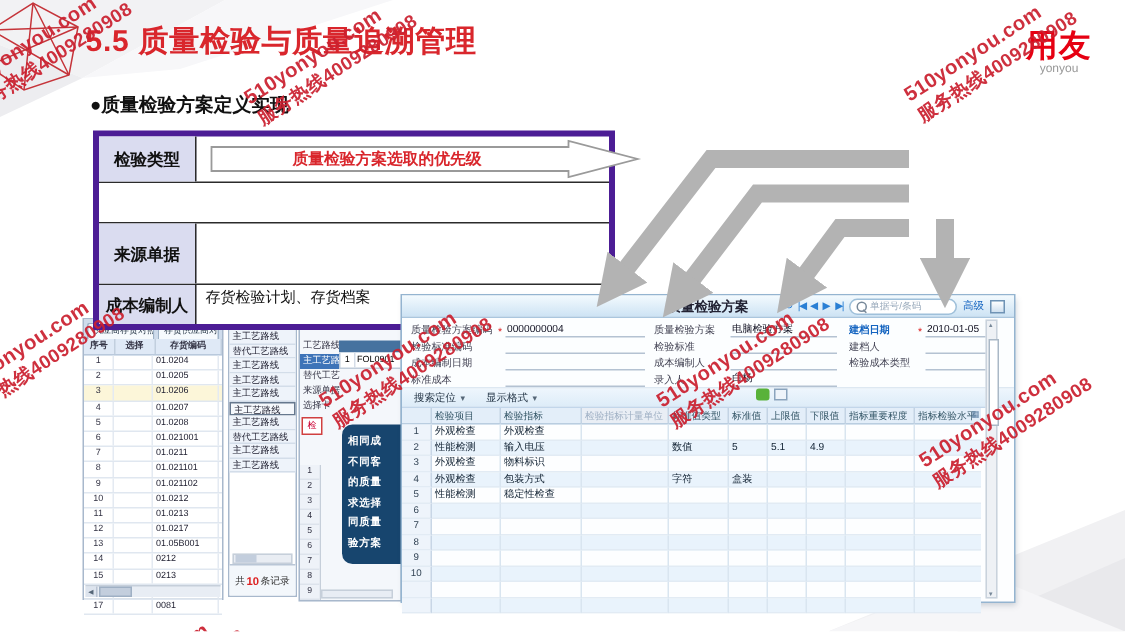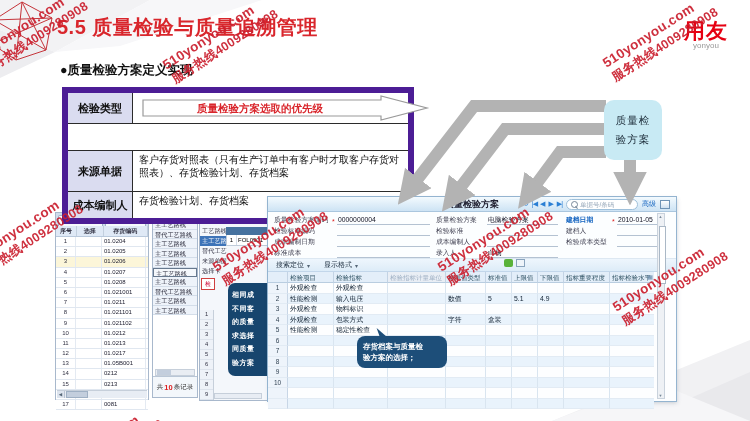--- a/index.html
+++ b/index.html
@@ -6,21 +6,21 @@
   .slide{position:relative;width:750px;height:421px;background:#fff;overflow:hidden;
          font-family:"Liberation Sans","DejaVu Sans",sans-serif;}
   svg.bglayer{position:absolute;left:0;top:0;z-index:0;pointer-events:none;}
   
   .title{position:absolute;left:57px;top:14px;font-size:20px;font-weight:bold;color:#d9262c;z-index:3;letter-spacing:.5px;}
   .logo{position:absolute;left:684px;top:20px;z-index:3;text-align:center;}
   .logo-main{font-size:21px;font-weight:800;color:#e60012;letter-spacing:1px;line-height:22px;}
   .logo-sub{font-size:8px;color:#999;text-align:center;line-height:8px;}
   .bullet-line{position:absolute;left:60px;top:62px;font-size:12.5px;color:#111;font-weight:700;z-index:3;}
   
-  .ptable{position:absolute;left:62px;top:87px;width:340px;border:6px solid #4c1d95;background:#fff;z-index:2;}
+  .ptable{position:absolute;left:62px;top:87px;width:340px;border:4px solid #4c1d95;background:#fff;z-index:2;}
   .prow{display:flex;border-top:1.5px solid #2b2b2b;}
   .prow:first-child{border-top:none;}
   .prow:nth-child(1){min-height:30px;}
   .prow:nth-child(2){min-height:26px;}
   .prow:nth-child(3){min-height:40px;}
   .prow:nth-child(4){min-height:26px;}
   .pcell-type{width:64px;flex:none;background:#dadcf0;display:flex;align-items:center;justify-content:center;
               font-size:11px;font-weight:bold;color:#111;border-right:1.5px solid #2b2b2b;}
   .pcell-desc{flex:1;padding:2px 6px;font-size:10px;color:#111;display:flex;align-items:flex-start;line-height:1.3;}
   .arrow-wrap{position:relative;width:290px;height:26px;margin-left:2px;}
@@ -184,44 +184,39 @@
         <div class="pcell-desc">
           <div class="arrow-wrap"><svg width="290" height="26" viewBox="0 0 290 26">
               <polygon points="2,5 240,5 240,1 286,13 240,25 240,21 2,21" fill="#ffffff" stroke="#9a9a9a" stroke-width="1.2"></polygon>
             </svg><span class="arrow-label">质量检验方案选取的优先级</span></div>
         </div>
       </div>
       <div class="prow">
       </div>
       <div class="prow">
         <div class="pcell-type">来源单据</div>
-        <div class="pcell-desc">客户存货对照表（只有生产订单中有客户时才取客户存货对照表）、存货检验计划、存货档案</div>
       </div>
       <div class="prow">
         <div class="pcell-type">成本编制人</div>
         <div class="pcell-desc">存货检验计划、存货档案</div>
       </div>
     </div>
 
   <svg class="decor" width="750" height="421">
     <defs>
       <marker id="ah" viewBox="0 0 10 10" refX="6" refY="5" markerWidth="2.8" markerHeight="2.8" orient="auto">
         <path d="M0 0 L10 5 L0 10 z" fill="#b3b3b3"></path>
       </marker>
     </defs>
     <path class="band" d="M606 106 H474 L406 194" marker-end="url(#ah)"></path>
     <path class="band" d="M606 129 H505 L450 201" marker-end="url(#ah)"></path>
     <path class="band" d="M606 152 H560 L526 198" marker-end="url(#ah)"></path>
     <path class="band" d="M630 146 V192" marker-end="url(#ah)"></path>
   </svg>
 
-  <div class="plan">
-    <div>质量检</div>
-    <div>验方案</div>
-  </div>
 
   <div class="lw">
     <div class="lw-tabs">
       <span class="lw-tab">供应商存货对照表</span>
       <span class="lw-tab">存货供应商对照</span>
     </div>
     <div class="lw-head" id="lw-head">
         <span class="lw-h w0">序号</span>
         <span class="lw-h w1">选择</span>
         <span class="lw-h w2">存货编码</span>
@@ -636,25 +631,20 @@
             <span class="gc" style="width: 46px;"></span>
             <span class="gc" style="width: 46px;"></span>
           </div>
         </div>
     </div>
     <div class="mw-vscroll">
       <span class="vthumb"></span>
     </div>
   </div>
 
-  <div class="bubble">
-    <span class="bubble-tail"></span>
-    <div>存货档案与质量检</div>
-    <div>验方案的选择；</div>
-  </div>
 
   <div id="wm-layer">
       <div class="wm" style="left: -30px; top: 52px;">
         <div class="l1">510yonyou.com</div>
         <div class="l2">服务热线4009280908</div>
       </div>
       <div class="wm" style="left: 160px; top: 60px;">
         <div class="l1">510yonyou.com</div>
         <div class="l2">服务热线4009280908</div>
       </div>

